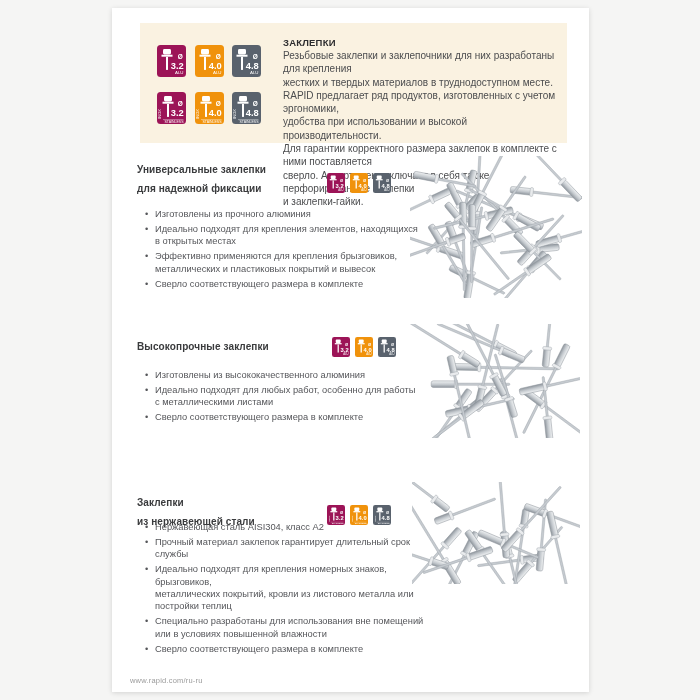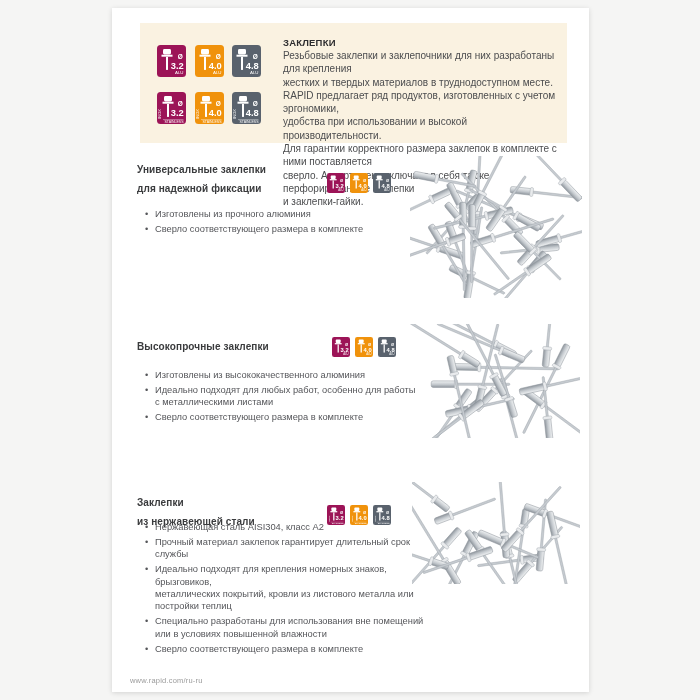--- a/index.html
+++ b/index.html
@@ -170,20 +170,24 @@
     <rect x="6" y="4" width="8" height="5.5" rx="1.4" fill="#fff"></rect>
     <rect x="4.5" y="9.7" width="11" height="2" fill="#fff"></rect>
     <rect x="9" y="11.9" width="2" height="13" fill="#fff"></rect>
     <text x="23.3" y="13.8" font-size="6.5" font-weight="bold" fill="#fff" text-anchor="middle" font-family="&quot;Liberation Sans&quot;,sans-serif">Ø</text>
     <text x="26.8" y="23.6" font-size="9.3" font-weight="bold" fill="#fff" text-anchor="end" font-family="&quot;Liberation Sans&quot;,sans-serif">4.8</text>
     <text x="26.5" y="29.3" font-size="4.4" fill="#fff" text-anchor="end" font-family="&quot;Liberation Sans&quot;,sans-serif">ALU</text>
   </svg></span>
           </div>
     <ul class="sec-bullets">
             <li>Изготовлены из прочного алюминия</li>
+            <li>Идеально подходят для крепления элементов, находящихся
+в открытых местах</li>
+            <li>Эффективно применяются для крепления брызговиков,
+металлических и пластиковых покрытий и вывесок</li>
             <li>Сверло соответствующего размера в комплекте</li>
           </ul>
     <div class="sec-photo"><svg width="172" height="142" xmlns="http://www.w3.org/2000/svg">
     <defs>
                 <linearGradient id="gb11" x1="0" y1="0" x2="0" y2="1">
       <stop offset="0" stop-color="#f1f3f4"></stop>
                   <stop offset="0.55" stop-color="#c4c9ce"></stop>
                   <stop offset="1" stop-color="#8f969d"></stop>
     </linearGradient>
               </defs>

